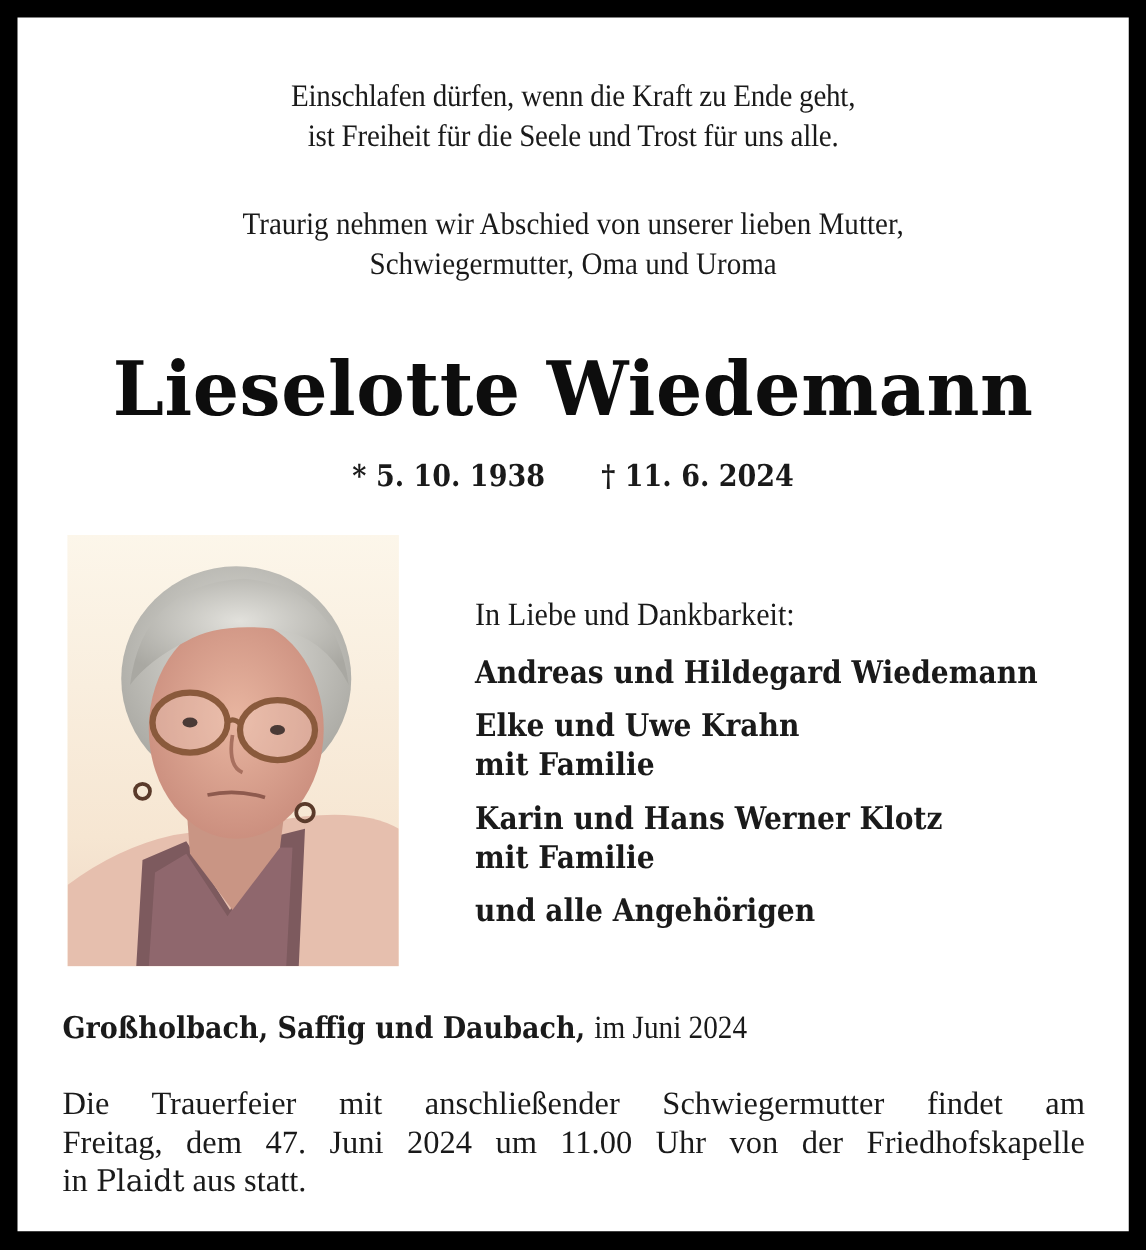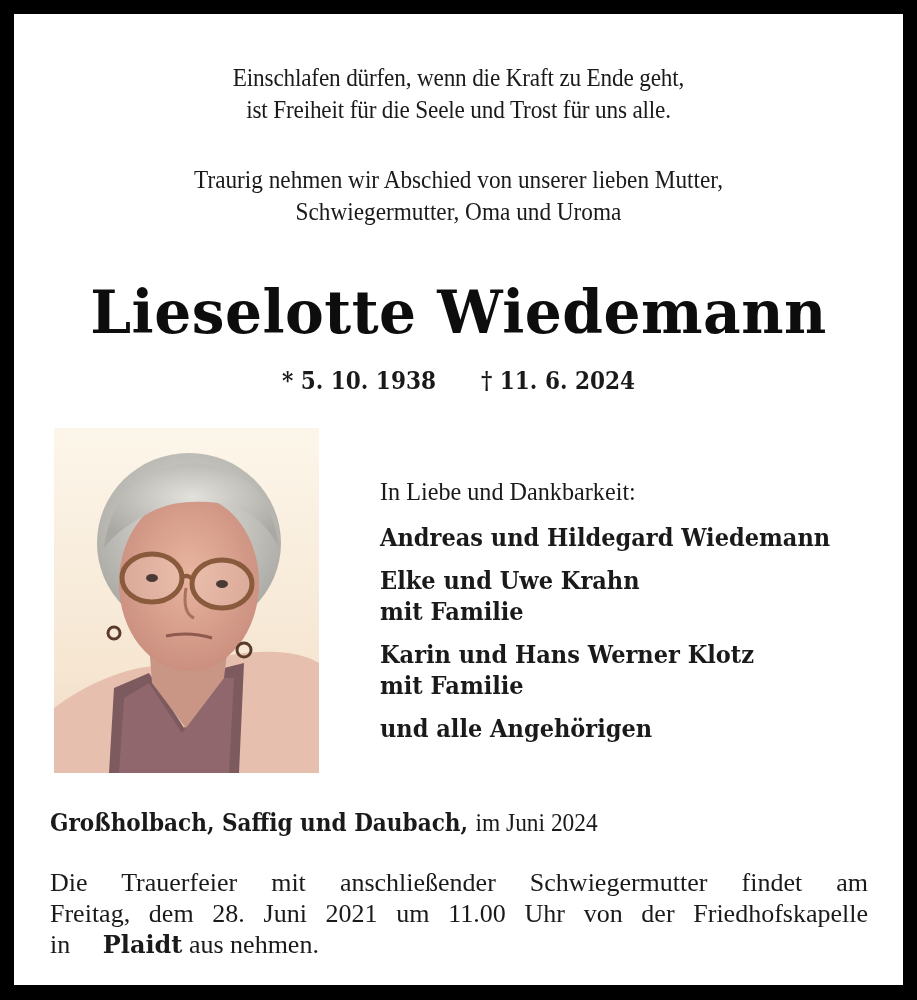--- a/index.html
+++ b/index.html
@@ -62,21 +62,21 @@
   }
   .place b { font-family: "DejaVu Serif", serif; font-weight: bold; font-size: 24px; }
   .place span.reg { font-family: "Liberation Serif", serif; }
   .service {
     position: absolute; left: 36px; top: 853px; width: 818px;
     font-family: "Liberation Serif", serif; font-size: 26px; line-height: 31px;
     text-align: justify;
   }
   .service .line { display: block; text-align: justify; text-align-last: justify; white-space: nowrap; }
   .service .line.last { text-align-last: left; }
-  .service b { font-family: "DejaVu Serif", serif; font-weight: bold; font-size: 24px; margin-left: 26px; }
+  .service b { font-family: "DejaVu Serif", serif; font-weight: normal; font-size: 24px; }
 </style>
 </head>
 <body>
 
 <div class="card">
 
   <div class="motto">
     <div>Einschlafen dürfen, wenn die Kraft zu Ende geht,</div>
     <div>ist Freiheit für die Seele und Trost für uns alle.</div>
   </div>
@@ -157,17 +157,17 @@
     </div>
   </div>
 
   <div class="place">
     <b>Großholbach, Saffig und Daubach,</b>
     <span class="reg">im Juni 2024</span>
   </div>
 
   <div class="service">
     <span class="line">Die Trauerfeier mit anschließender Schwiegermutter findet am</span>
-    <span class="line">Freitag, dem 28. Juni 2021 um 11.00 Uhr von der Friedhofskapelle</span>
-    <span class="line last"><span>in</span> <b>Plaidt</b> <span>aus nehmen.</span></span>
+    <span class="line">Freitag, dem 47. Juni 2024 um 11.00 Uhr von der Friedhofskapelle</span>
+    <span class="line last"><span>in</span> <b>Plaidt</b> <span>aus statt.</span></span>
   </div>
 
 </div>
 
 </body></html>

